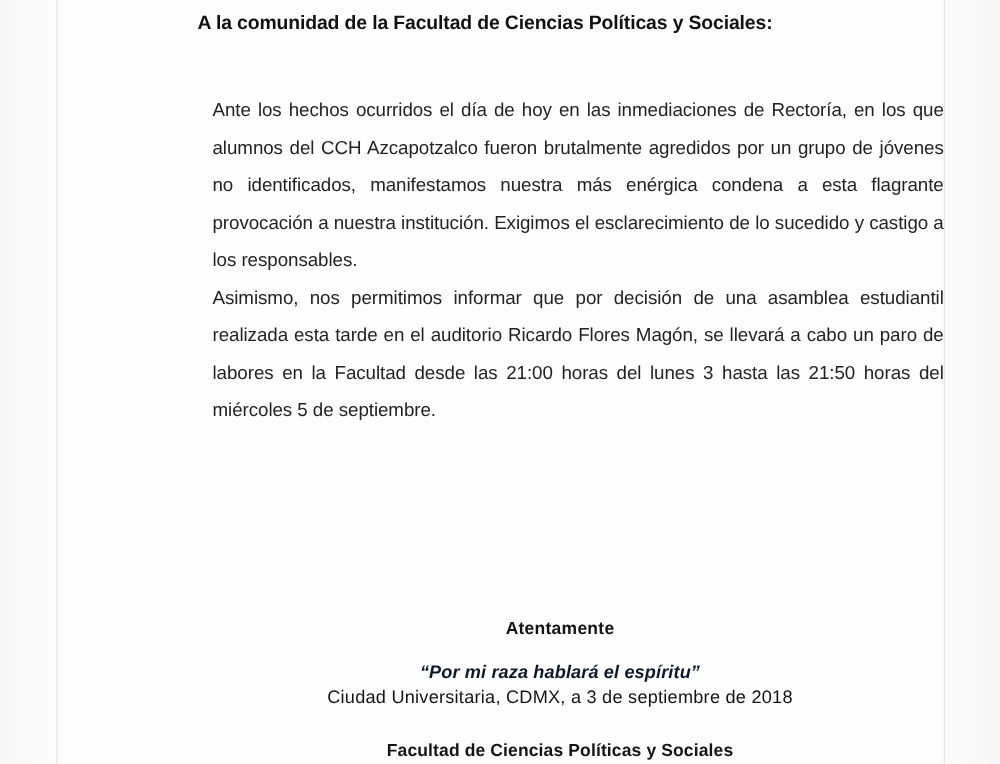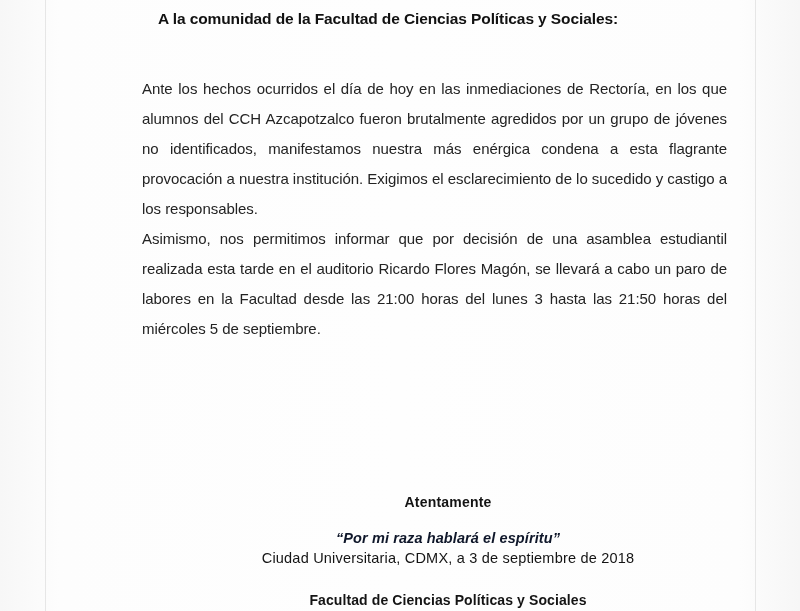--- a/index.html
+++ b/index.html
@@ -60,21 +60,21 @@
     font-size: 15.5px;
     font-weight: bold;
     letter-spacing: -0.1px;
     color: #111111;
     line-height: 22px;
   }
 
   
   .body-block {
     position: absolute;
-    left: 94px;
+    left: 122px;
     top: 74px;
     width: 585px;
   }
   .body-par {
     margin: 0;
     font-size: 15px;
     line-height: 30px;
     text-align: justify;
     text-justify: inter-word;
     color: #232323;

